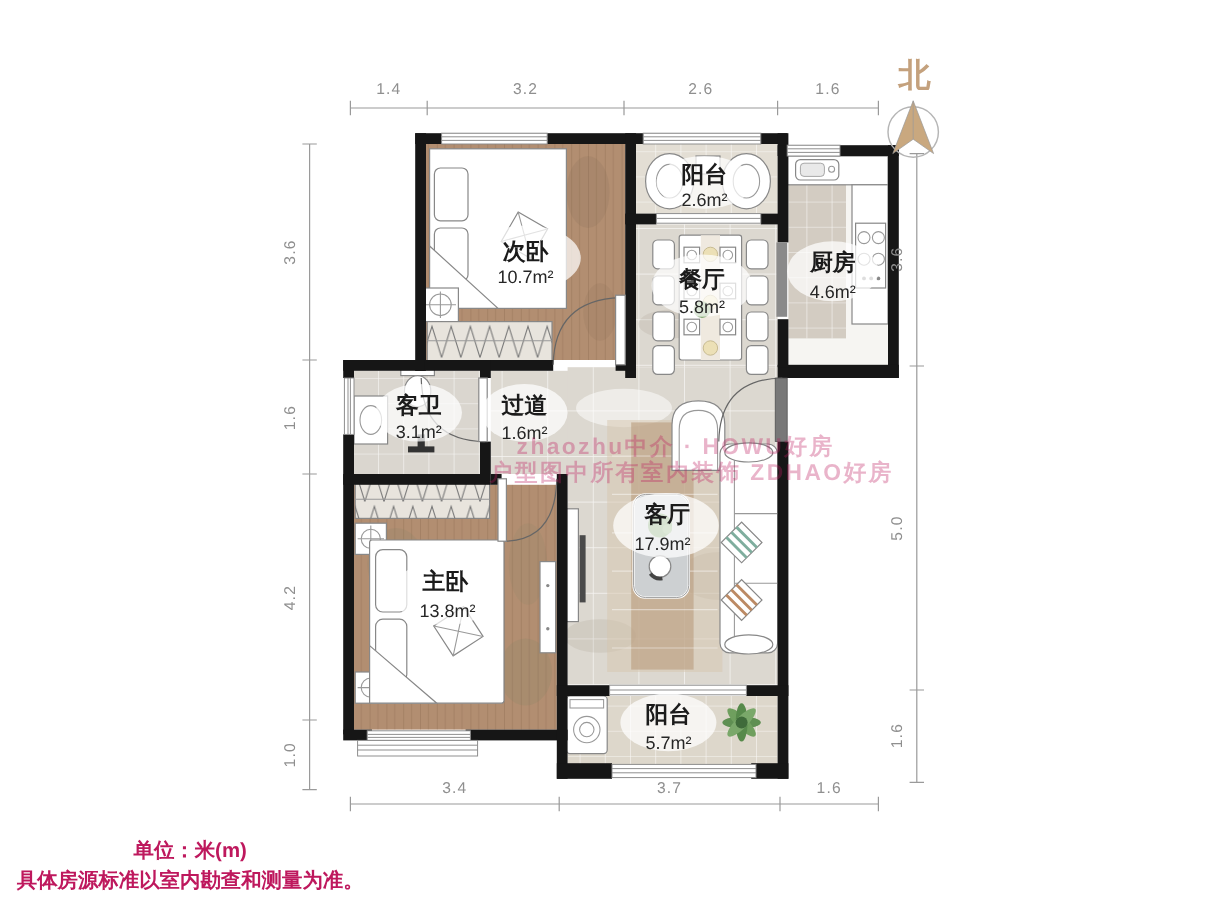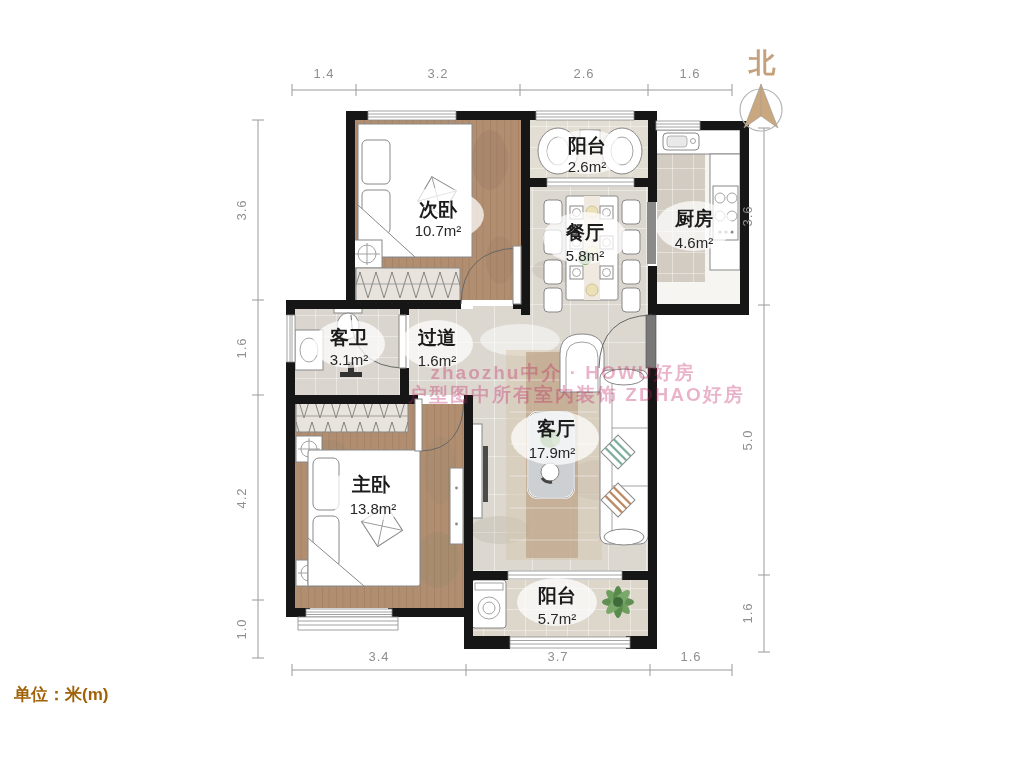--- a/index.html
+++ b/index.html
@@ -14,21 +14,21 @@
   .dimline{stroke:#9a9a9a;stroke-width:1;}
   .wall{fill:#161616;}
   .win{fill:#ffffff;stroke:#8a8a8a;stroke-width:0.8;}
   .winline{stroke:#8a8a8a;stroke-width:0.8;}
   .furn{fill:#ffffff;stroke:#888888;stroke-width:1;}
   .furnline{stroke:#999999;stroke-width:0.9;fill:none;}
   .north-label{font-size:27px;font-weight:bold;fill:#c4a17d;text-anchor:middle;}
   #watermark{position:absolute;left:408px;top:362px;width:310px;text-align:center;
              color:#be185d;opacity:0.32;font-weight:bold;font-size:19px;letter-spacing:2px;
              line-height:22px;pointer-events:none;white-space:nowrap;}
-  #footer{position:absolute;left:14px;top:682px;color:#a16207;font-size:17px;
+  #footer{position:absolute;left:14px;top:696px;color:#be185d;font-size:17px;
           font-weight:600;line-height:25px;text-align:center;}
 </style>
 </head>
 <body>
 
 <div id="stage">
 <svg width="1024" height="768" viewBox="0 0 1024 768">
   <defs>
     <pattern id="gridBig" width="38" height="38" patternUnits="userSpaceOnUse">
       <path d="M38 0H0V38" fill="none" stroke="#ffffff" stroke-width="1.2" opacity="0.75"></path>
@@ -403,14 +403,15 @@
   </g>
 </svg>
 
 <div id="watermark">
   <div>zhaozhu中介 · HOWU好房</div>
   <div>户型图中所有室内装饰 ZDHAO好房</div>
 </div>
 
 <div id="footer">
   <div>单位：米(m)</div>
+  <div>具体房源标准以室内勘查和测量为准。</div>
 </div>
 </div>
 
 </body></html>

